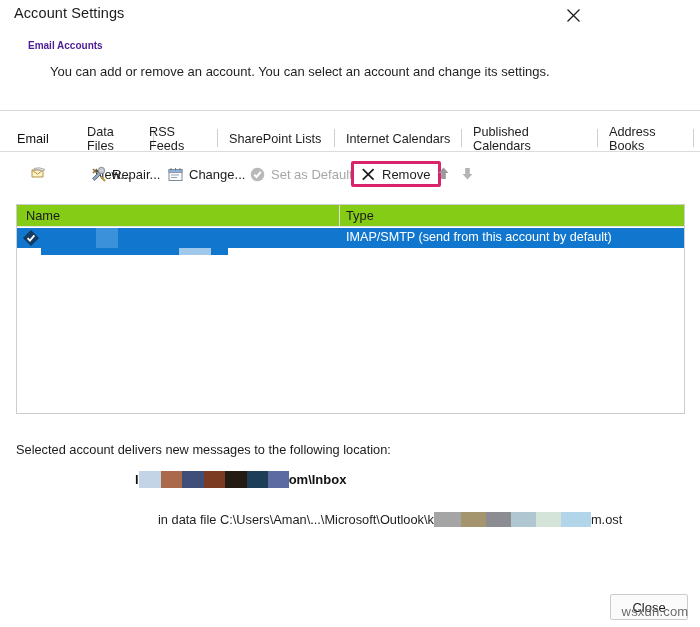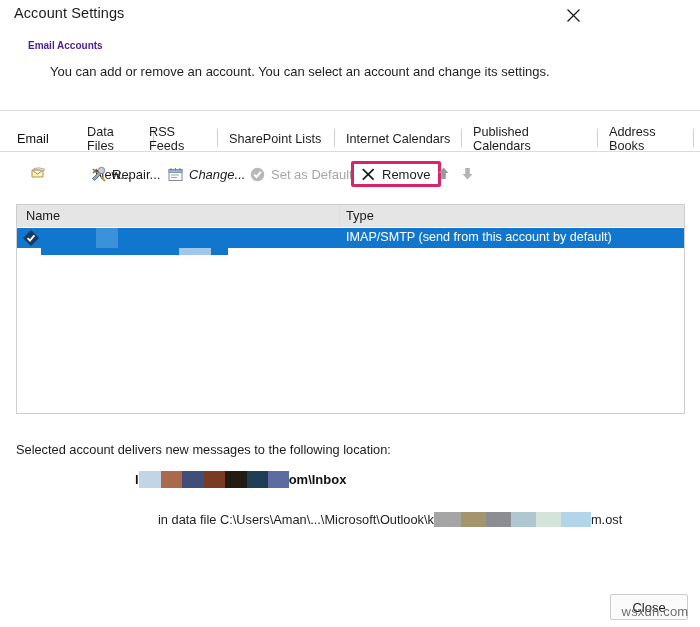--- a/index.html
+++ b/index.html
@@ -152,21 +152,21 @@
     width: 669px; height: 210px;
     border: 1px solid #cdcdcd;
     background: #ffffff;
     box-sizing: border-box;
     overflow: hidden;
   }
   .list-header {
     position: absolute;
     left: 0; top: 0;
     width: 100%; height: 22px;
-    background: #e5e5e5;
+    background: #84cc16;
     border-bottom: 1px solid #e3e3e3;
     box-sizing: border-box;
   }
   .col-name {
     position: absolute;
     left: 9px; top: 3px;
     font-size: 12.8px;
     color: #1b1b1b;
   }
   .col-type {
@@ -348,21 +348,21 @@
     <svg class="tbtn-ico" viewBox="0 0 17 17">
       <path d="M2.5 12.5 L9.5 5.5 L11.5 7.5 L4.5 14.5 Z" fill="#8fa9c4" stroke="#4a6party" stroke-width="0"></path>
       <path d="M2.5 12.5 L9.5 5.5 L11.5 7.5 L4.5 14.5 Z" fill="#93a8bd" stroke="#54687d" stroke-width="0.8"></path>
       <circle cx="11.5" cy="4.5" r="3.2" fill="#c9ced4" stroke="#6d7680" stroke-width="0.8"></circle>
       <path d="M3 3 L7 7 M7 3 L3 7" stroke="#8a6f3d" stroke-width="1.6"></path>
       <path d="M11 11 L15 15" stroke="#b8972f" stroke-width="2"></path>
     </svg>
     <span>Repair...</span>
   </div>
 
-  <div class="tbtn" style="left:163px;font-style:italic;">
+  <div class="tbtn" style="left:163px;">
     <svg class="tbtn-ico" viewBox="0 0 17 17">
       <rect x="2" y="3.5" width="13" height="11" fill="#fbfbfb" stroke="#7d8a99" stroke-width="1"></rect>
       <rect x="2" y="3.5" width="13" height="3" fill="#8fb4d9" stroke="#7d8a99" stroke-width="0.8"></rect>
       <line x1="4" y1="9" x2="12" y2="9" stroke="#9aa6b2" stroke-width="1"></line>
       <line x1="4" y1="11.5" x2="10" y2="11.5" stroke="#9aa6b2" stroke-width="1"></line>
       <path d="M4 2 L4 4.5 M8.5 2 L8.5 4.5 M13 2 L13 4.5" stroke="#6f7b88" stroke-width="1"></path>
     </svg>
     <span>Change...</span>
   </div>
 

